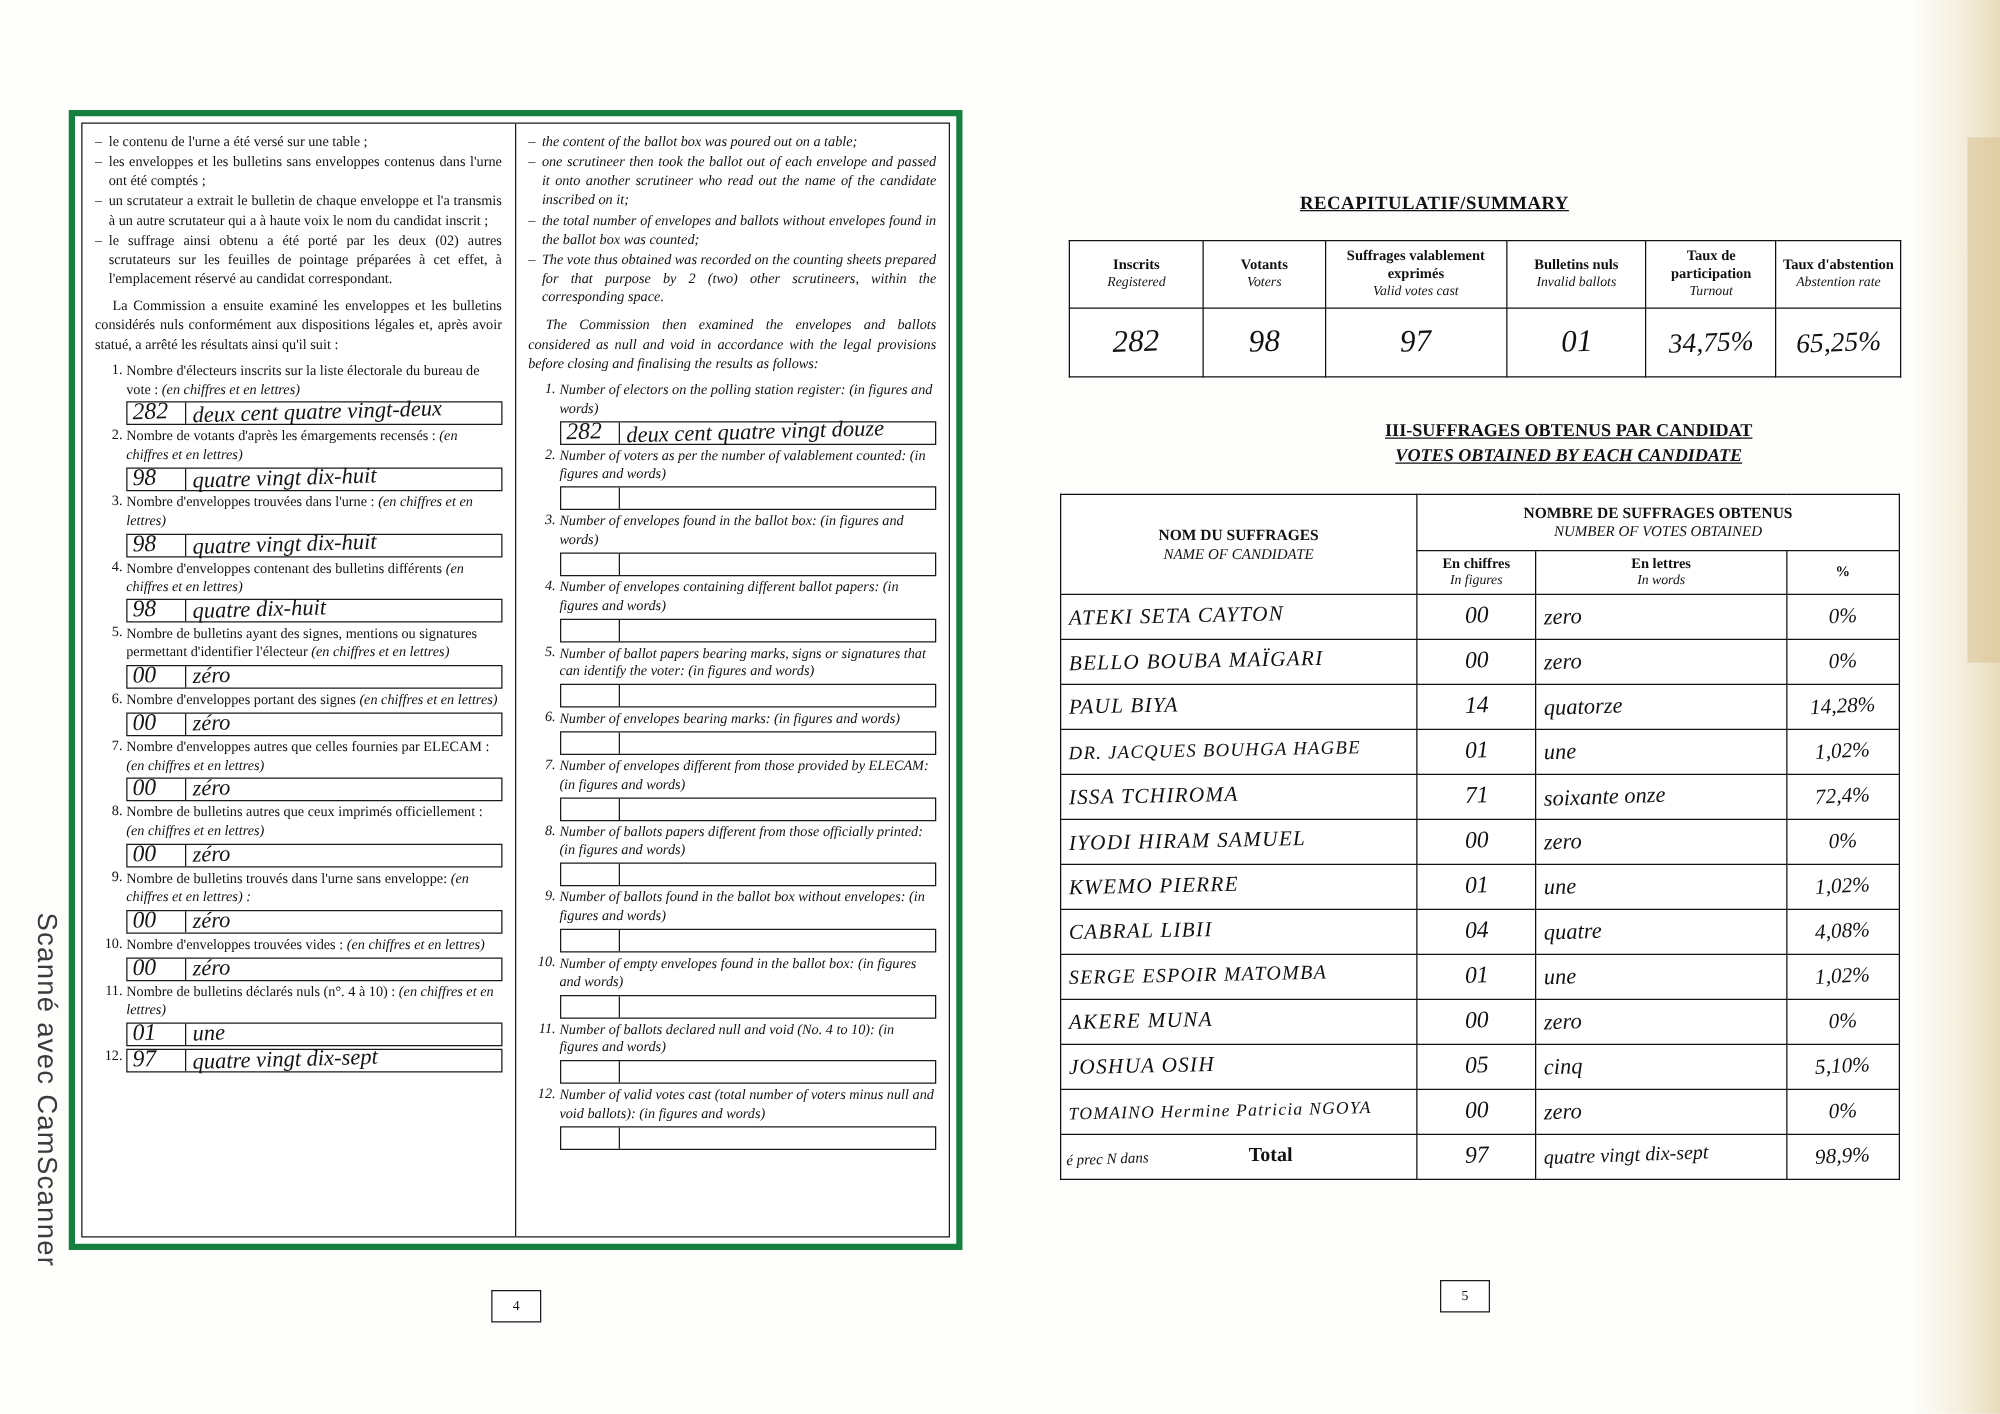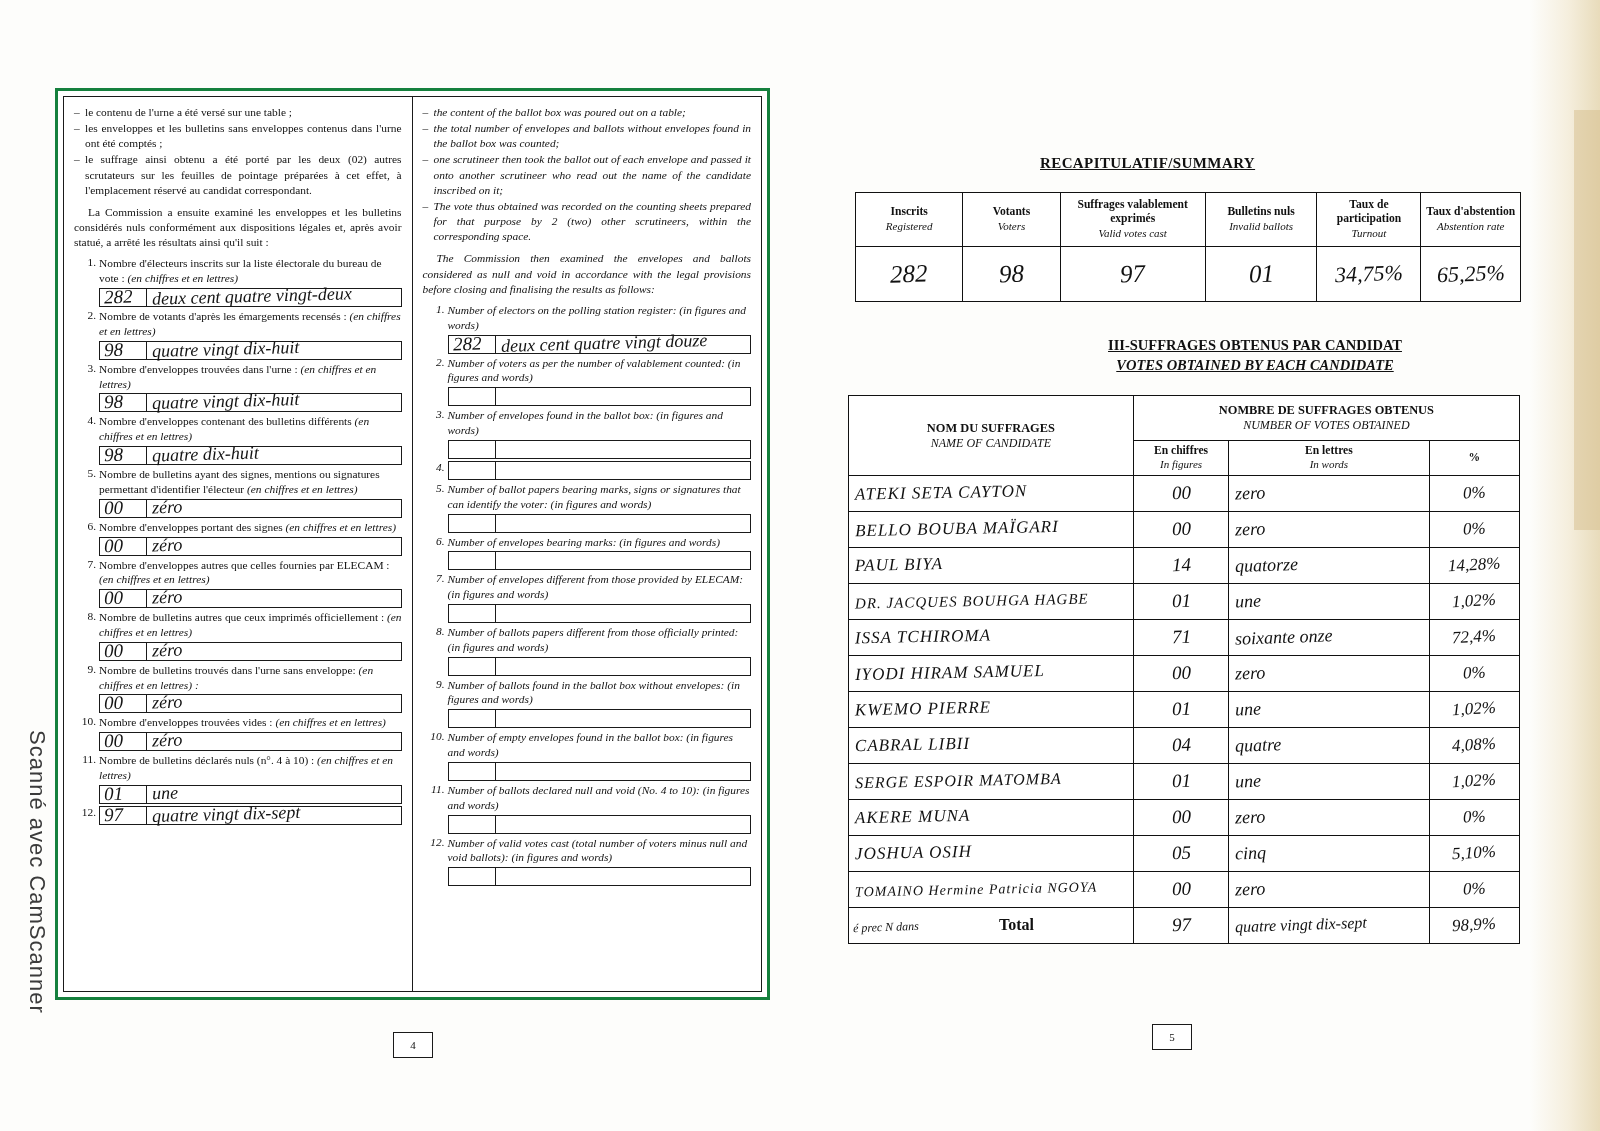--- a/index.html
+++ b/index.html
@@ -48,21 +48,21 @@
     white-space: nowrap;
   }
 
   
   .left-sheet {
     position: absolute;
     left: 55px;
     top: 88px;
     width: 715px;
     height: 912px;
-    border: 3px solid #15803d;
+    border: 5px solid #15803d;
     background: #fff;
     box-sizing: border-box;
   }
   .left-sheet-inner {
     position: absolute;
     inset: 5px;
     border: 1px solid #1a1a1a;
     display: flex;
     box-sizing: border-box;
   }
@@ -332,20 +332,21 @@
 
   <div class="camscanner">Scanné avec CamScanner</div>
 
   <div class="left-sheet">
     <div class="left-sheet-inner">
 
       <div class="col fr">
         <ul class="bullets">
           <li>le contenu de l'urne a été versé sur une table ;</li>
           <li>les enveloppes et les bulletins sans enveloppes contenus dans l'urne ont été comptés ;</li>
+          <li>un scrutateur a extrait le bulletin de chaque enveloppe et l'a transmis à un autre scrutateur qui a à haute voix le nom du candidat inscrit ;</li>
           <li>le suffrage ainsi obtenu a été porté par les deux (02) autres scrutateurs sur les feuilles de pointage préparées à cet effet, à l'emplacement réservé au candidat correspondant.</li>
         </ul>
         <div class="para">La Commission a ensuite examiné les enveloppes et les bulletins considérés nuls conformément aux dispositions légales et, après avoir statué, a arrêté les résultats ainsi qu'il suit :</div>
         <ul class="numlist">
           <li>
             <span class="n">1.</span>
             <span class="t"><span>Nombre d'électeurs inscrits sur la liste électorale du bureau de vote :</span> <span class="it">(en chiffres et en lettres)</span></span>
             <div class="abox">
               <div class="sep"></div>
               <span class="hw hw-fig">282</span>
@@ -449,22 +450,22 @@
               <span class="hw hw-fig">97</span>
               <span class="hw hw-word">quatre vingt dix-sept</span>
             </div>
           </li>
         </ul>
       </div>
 
       <div class="col en">
         <ul class="bullets">
           <li>the content of the ballot box was poured out on a table;</li>
+          <li>one scrutineer then took the ballot out of each envelope and passed it onto another scrutineer who read out the name of the candidate inscribed on it;</li>
           <li>the total number of envelopes and ballots without envelopes found in the ballot box was counted;</li>
-          <li>one scrutineer then took the ballot out of each envelope and passed it onto another scrutineer who read out the name of the candidate inscribed on it;</li>
           <li>The vote thus obtained was recorded on the counting sheets prepared for that purpose by 2 (two) other scrutineers, within the corresponding space.</li>
         </ul>
         <div class="para">The Commission then examined the envelopes and ballots considered as null and void in accordance with the legal provisions before closing and finalising the results as follows:</div>
         <ul class="numlist">
           <li>
             <span class="n">1.</span>
             <span class="t">Number of electors on the polling station register: (in figures and words)</span>
             <div class="abox">
               <div class="sep"></div>
               <span class="hw hw-fig">282</span>
@@ -480,20 +481,21 @@
           </li>
           <li>
             <span class="n">3.</span>
             <span class="t">Number of envelopes found in the ballot box: (in figures and words)</span>
             <div class="abox">
                 <div class="sep"></div>
               </div>
           </li>
           <li>
             <span class="n">4.</span>
+            <span class="t">Number of envelopes containing different ballot papers: (in figures and words)</span>
             <div class="abox">
                 <div class="sep"></div>
               </div>
           </li>
           <li>
             <span class="n">5.</span>
             <span class="t">Number of ballot papers bearing marks, signs or signatures that can identify the voter: (in figures and words)</span>
             <div class="abox">
                 <div class="sep"></div>
               </div>

